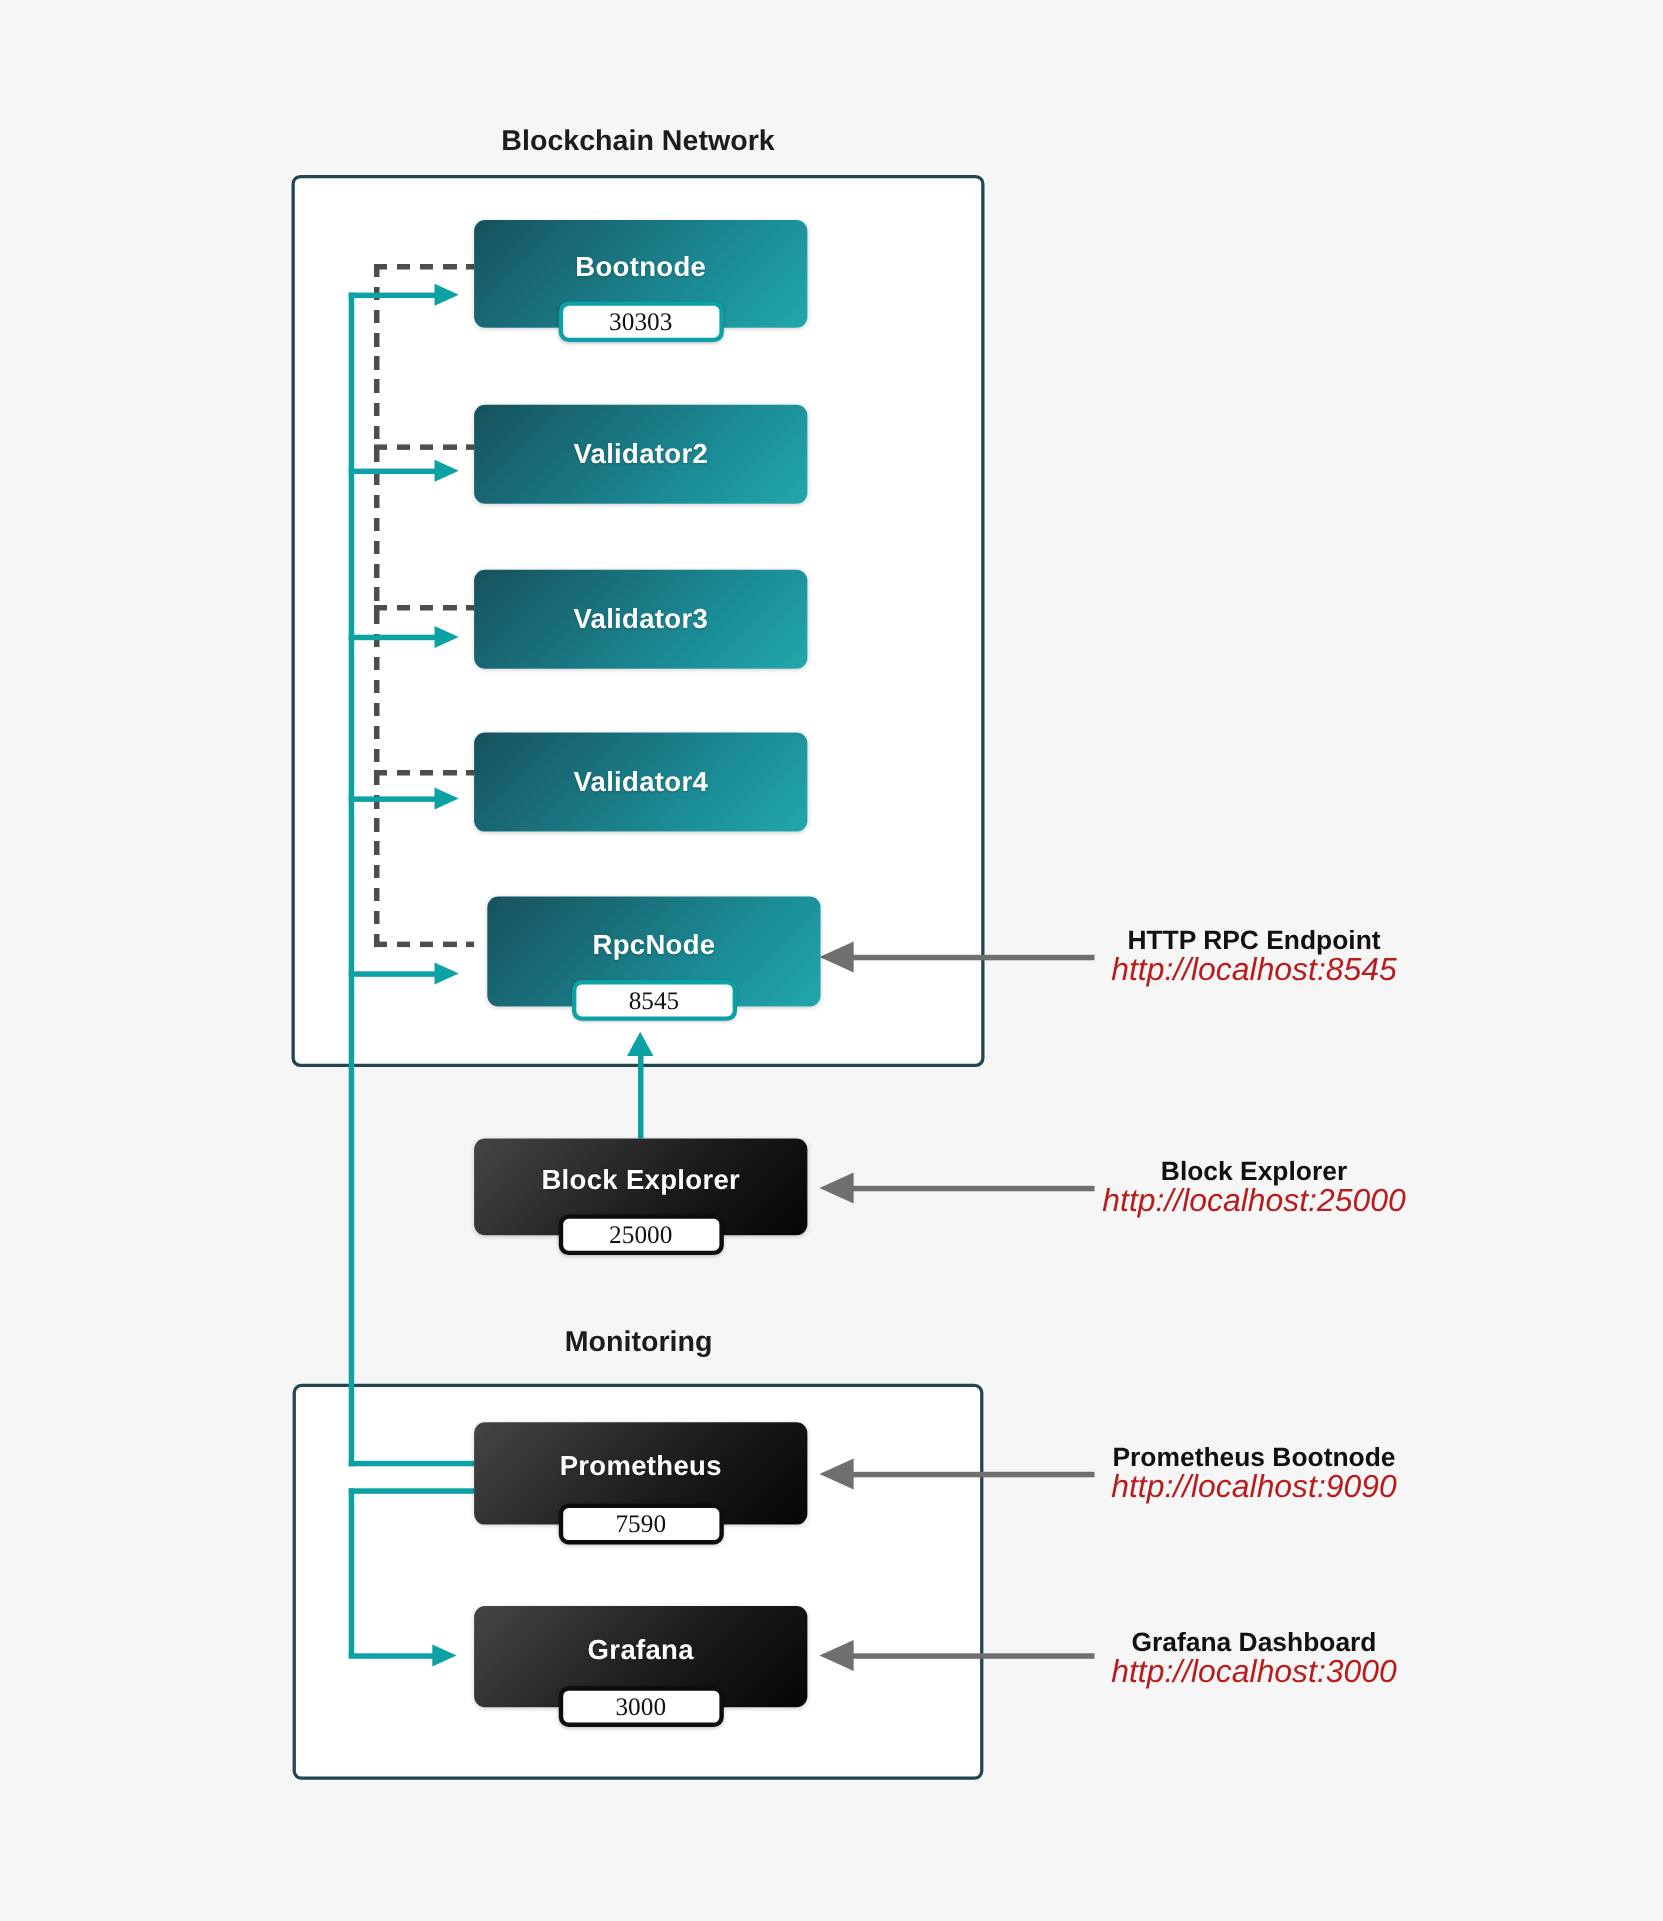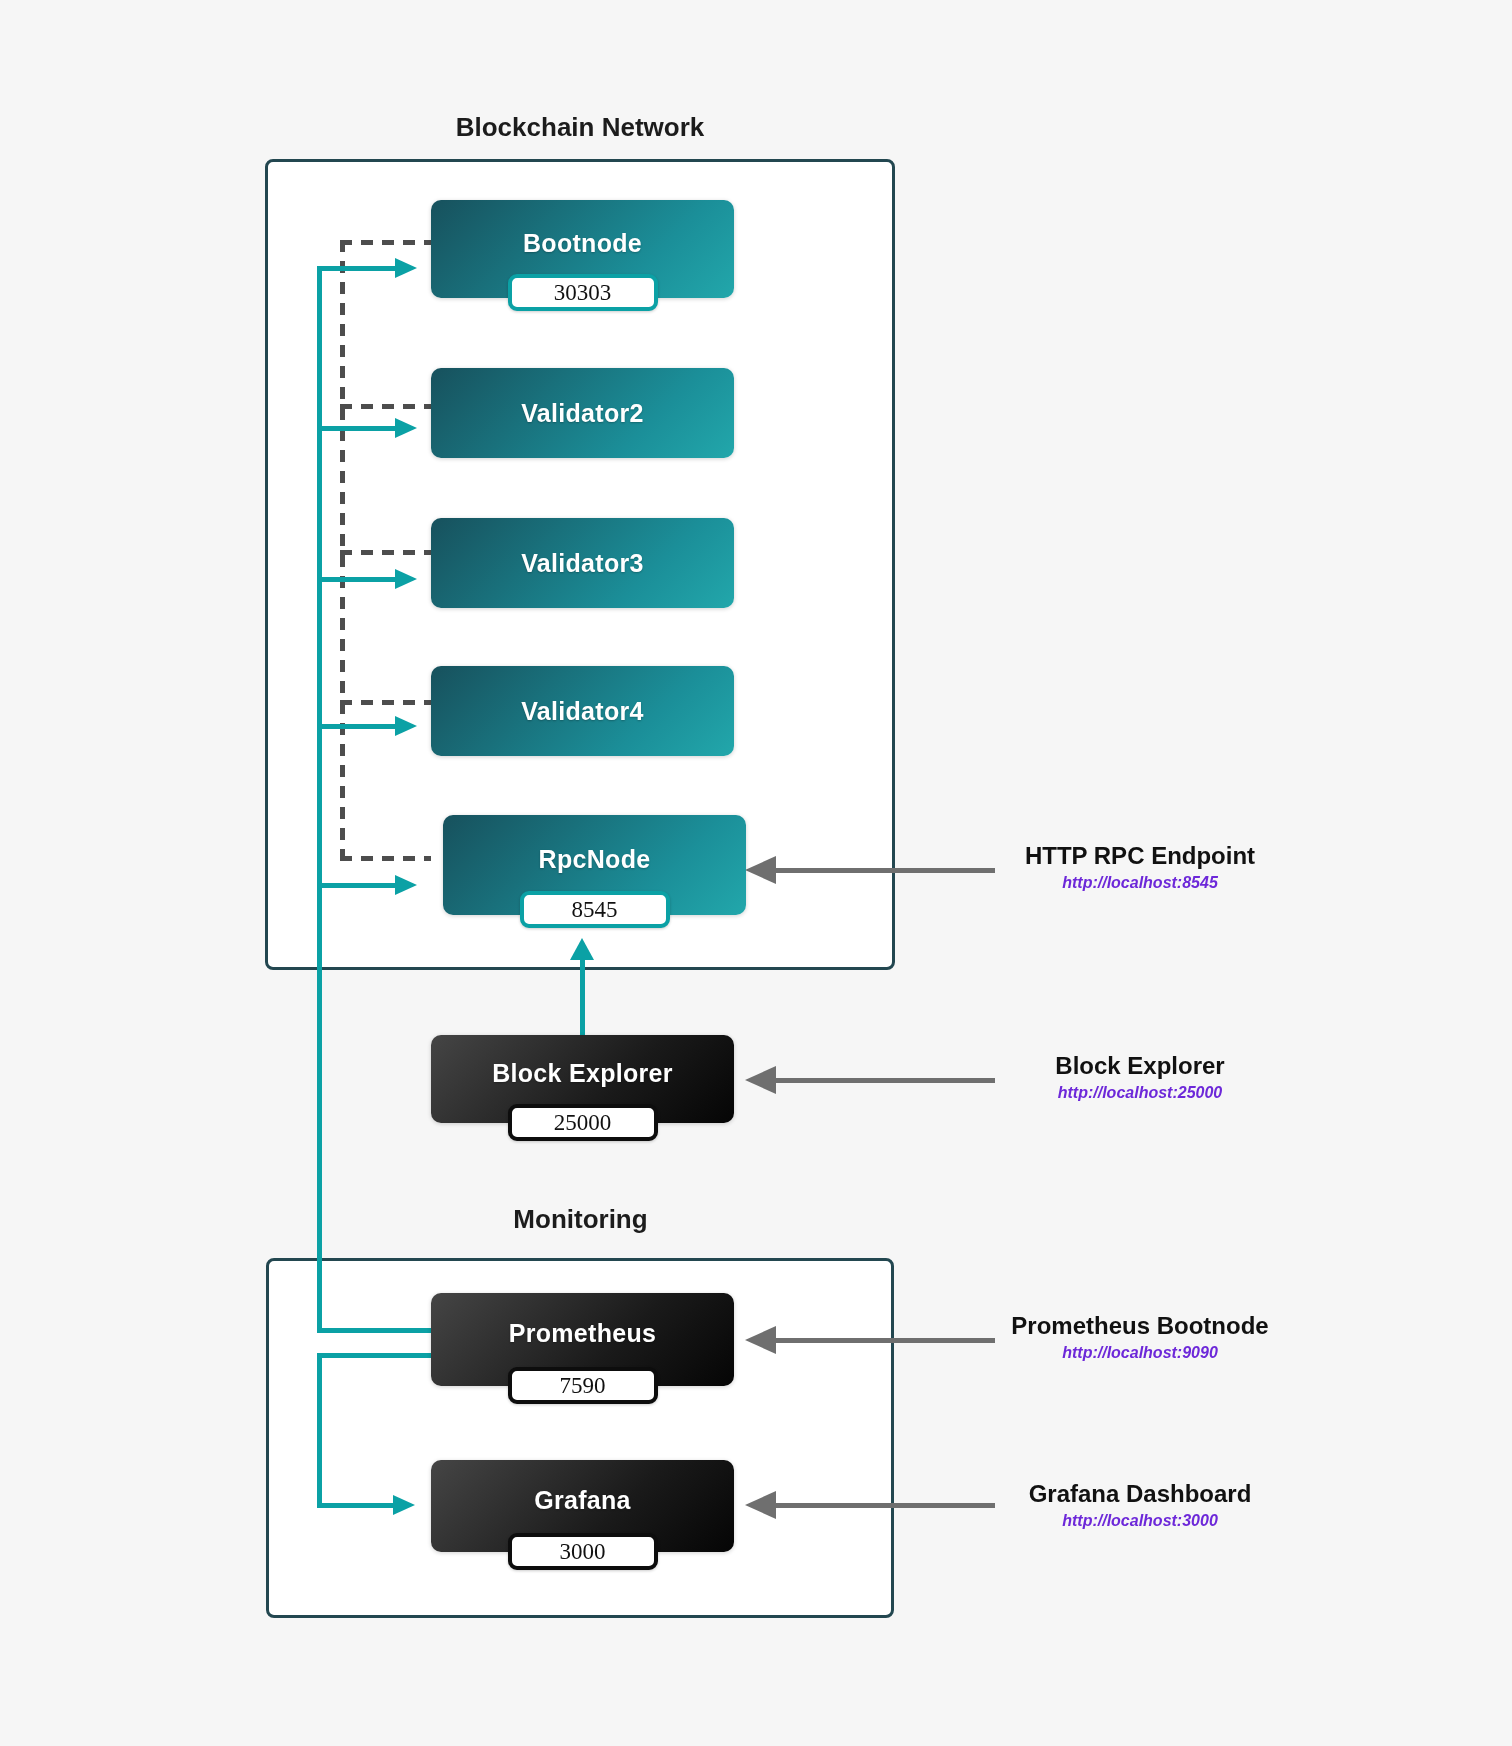--- a/index.html
+++ b/index.html
@@ -45,21 +45,21 @@
     background:repeating-linear-gradient(90deg,#4d4d4d 0 12px,transparent 12px 21px);}
   .dline-v{position:absolute;width:5px;z-index:4;
     background:repeating-linear-gradient(180deg,#4d4d4d 0 12px,transparent 12px 21px);}
   .gline{position:absolute;background:#6f6f6f;height:5px;z-index:5;}
   .tri{position:absolute;width:0;height:0;z-index:5;}
   .tri.teal-right{border-left:22px solid #0ba1a5;border-top:10px solid transparent;border-bottom:10px solid transparent;}
   .tri.teal-up{border-bottom:22px solid #0ba1a5;border-left:12px solid transparent;border-right:12px solid transparent;}
   .tri.gray-left{border-right:31px solid #6f6f6f;border-top:14px solid transparent;border-bottom:14px solid transparent;}
   .annotation{position:absolute;left:965px;width:350px;text-align:center;z-index:5;}
   .annotation .a-title{font-size:24px;font-weight:700;line-height:27px;color:#111;}
-  .annotation .a-url{font-size:16px;font-weight:700;font-style:italic;line-height:27px;color:#6d28d9;}
+  .annotation .a-url{font-size:29px;font-weight:400;font-style:italic;line-height:27px;color:#b91c1c;}
   .artifact-clip{
     position:absolute;left:431px;top:512px;width:303px;height:7px;
     overflow:hidden;z-index:6;text-align:center;
   }
   .artifact-clip .artifact-text{
     font-size:25px;font-weight:700;line-height:32px;color:#b7c6c8;
     margin-top:-26px;
   }
 </style>
 </head>

